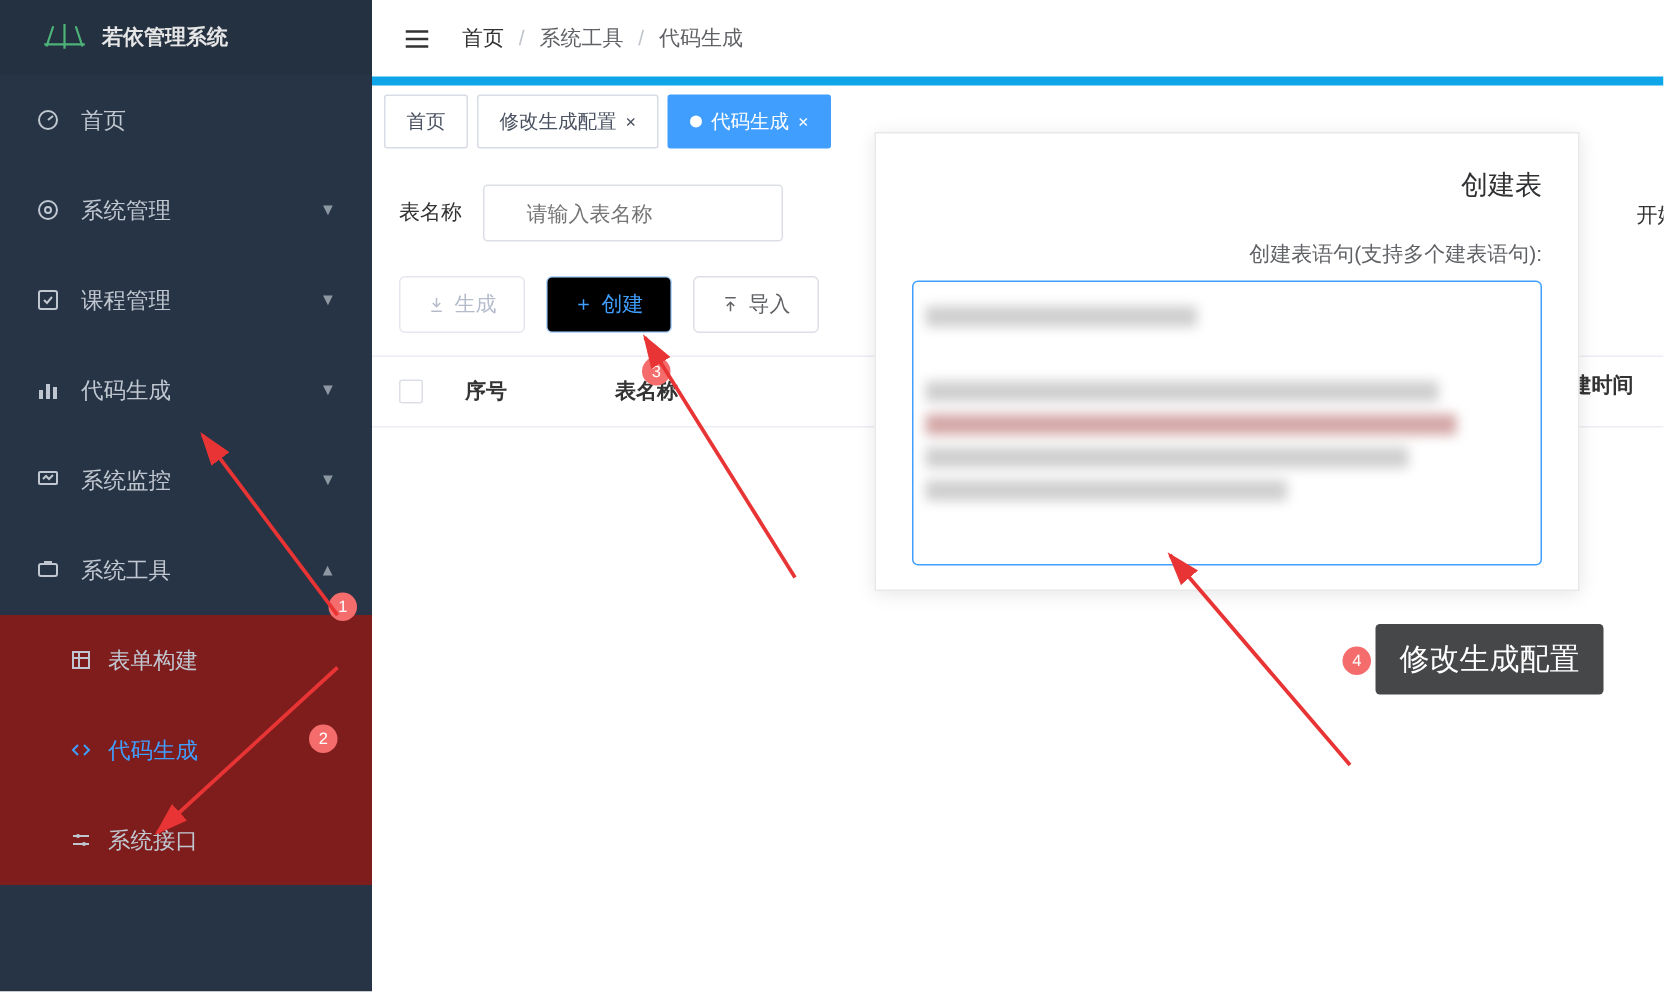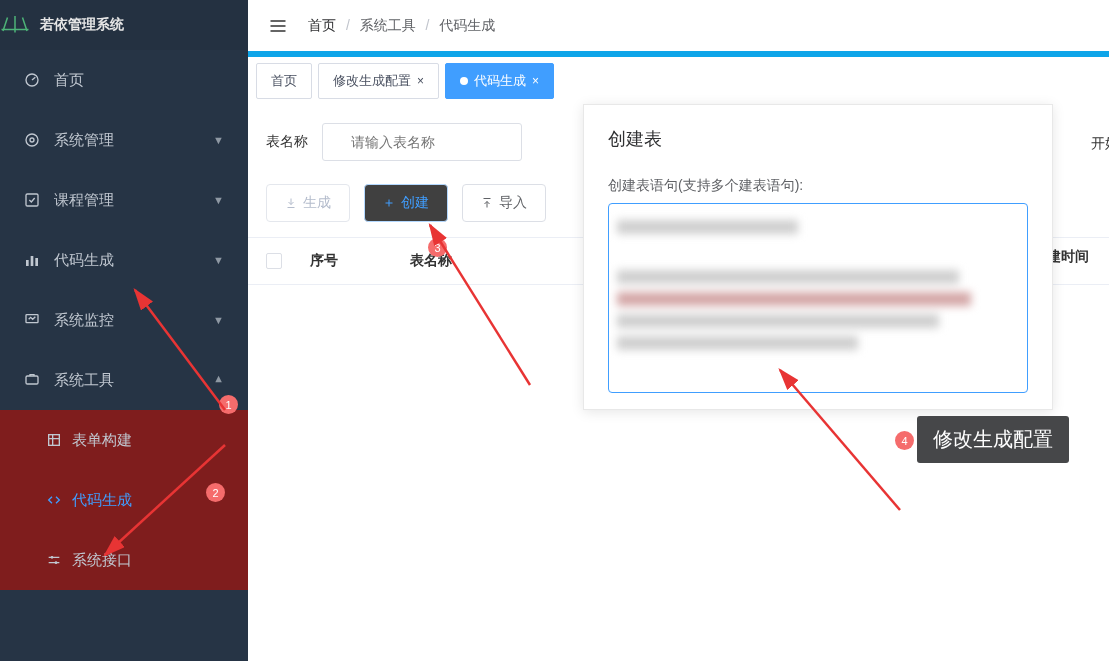--- a/index.html
+++ b/index.html
@@ -1,18 +1,18 @@
 <!DOCTYPE html>
 <html><head>
   <meta charset="utf-8">
   <style>
     * { margin: 0; padding: 0; box-sizing: border-box; }
     body { font-family: "Microsoft YaHei", Arial, sans-serif; font-size: 14px; width: 1109px; height: 661px; overflow: hidden; position: relative; background: #fff; }
     .sidebar { position: absolute; left: 0; top: 0; width: 248px; height: 661px; background: #263445; color: #bfcbd9; }
-    .sidebar-logo { height: 50px; display: flex; align-items: center; gap: 10px; background: #243141; }
+    .sidebar-logo { height: 50px; display: flex; align-items: center; padding-left: 28px; gap: 10px; background: #243141; }
     .sidebar-logo svg { width: 30px; height: 20px; }
     .sidebar-logo span { color: #e6e6e6; font-weight: bold; font-size: 14px; }
     .sidebar-item { height: 60px; display: flex; align-items: center; padding: 0 24px; gap: 14px; cursor: pointer; position: relative; color: #c0c7d0; }
     .sidebar-item .label { flex: 1; font-size: 15px; }
     .sidebar-item .chev { font-size: 11px; color: #8e98a3; }
     .sidebar-item.expanded .chev { transform: rotate(180deg); }
     .sidebar-sub { height: 60px; display: flex; align-items: center; padding-left: 46px; gap: 10px; cursor: pointer; background: #7f1d1d; color: #c0c7d0; }
     .sidebar-sub.active { color: #409eff; }
     .sidebar-sub .label { font-size: 15px; }
     .sidebar-sub svg, .sidebar-item svg.mi { width: 16px; height: 16px; }
@@ -28,30 +28,30 @@
     .tab .close { font-size: 12px; }
     .tab.active { background: #409eff; border-color: #409eff; color: #fff; }
     .tab.active::before { content: ""; width: 8px; height: 8px; border-radius: 50%; background: #fff; }
 
     .toolbar { display: flex; align-items: center; padding: 18px 18px 8px; gap: 14px; }
     .field-label { font-size: 14px; color: #333; }
     .input { border: 1px solid #dcdfe6; border-radius: 3px; padding: 10px 28px; font-size: 14px; width: 200px; color: #999; }
     .btnrow { display: flex; padding: 15px 18px; gap: 14px; }
     .btn { display: flex; align-items: center; gap: 6px; border: 1px solid #dcdfe6; border-radius: 4px; padding: 9px 18px; color: #606266; cursor: pointer; font-size: 14px; background: #fff; }
     .btn.disabled { color: #b4bccc; border-color: #e4e7ed; background: #fff; }
-    .btn.primary { color: #409eff; border-color: #b3d8ff; background: #404040; align-items: center; }
+    .btn.primary { color: #409eff; border-color: #b3d8ff; background: #000000; align-items: center; }
     .table-head { display: flex; padding: 14px 18px; font-weight: bold; color: #333; border-top: 1px solid #ebeef5; border-bottom: 1px solid #ebeef5; align-items: center; }
     .table-head .th1 { width: 44px; }
     .table-head .th2 { width: 100px; }
     .table-head .th3 { width: 120px; }
     .chk { width: 16px; height: 16px; border: 1px solid #dcdfe6; border-radius: 2px; }
     .far-right { position: absolute; right: 20px; top: 248px; font-weight: bold; color: #333; }
     .opentime { position: absolute; right: -10px; top: 135px; color: #333; font-size: 14px; }
 
-    .dialog { position: absolute; left: 583px; top: 104px; width: 470px; background: #fff; box-shadow: 0 2px 12px rgba(0,0,0,.1); border: 1px solid #e8e8e8; }
+    .dialog { position: absolute; left: 583px; top: 88px; width: 470px; background: #fff; box-shadow: 0 2px 12px rgba(0,0,0,.1); border: 1px solid #e8e8e8; text-align: right; }
     .dialog-title { font-size: 18px; color: #303133; padding: 22px 24px; }
     .dialog-body { padding: 4px 24px 16px; }
     .dialog-label { font-size: 14px; color: #606266; margin-bottom: 8px; }
     .textarea { width: 420px; height: 190px; border: 1px solid #409eff; border-radius: 4px; padding: 8px; position: relative; overflow: hidden; }
     .blur { filter: blur(4px); }
     .blurline { height: 14px; margin: 8px 0; background: #cfcfcf; }
     .blurline2 { height: 14px; margin: 8px 0; background: #d4a7a7; }
 
     .badge { position: absolute; width: 19px; height: 19px; border-radius: 50%; background: #f56c6c; color: #fff; font-size: 11px; display: flex; align-items: center; justify-content: center; }
     .arrow { position: absolute; }

